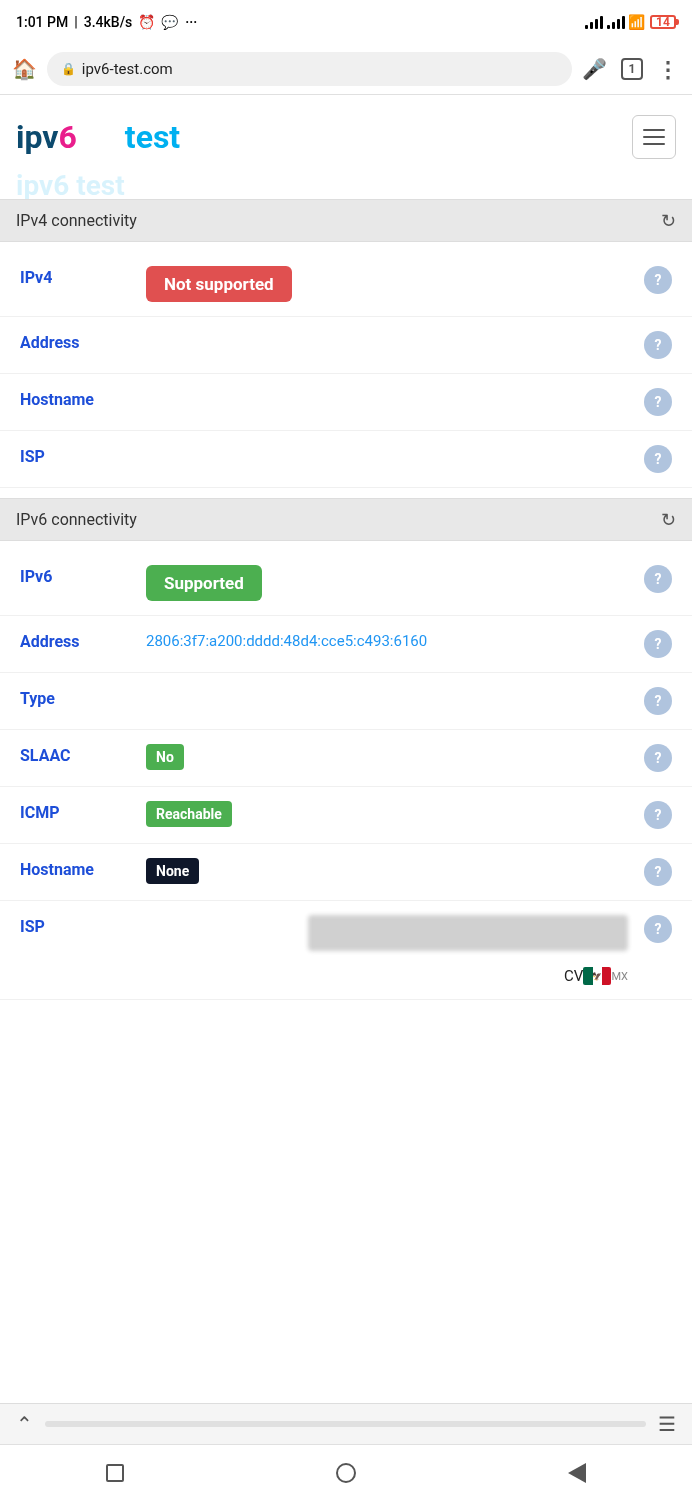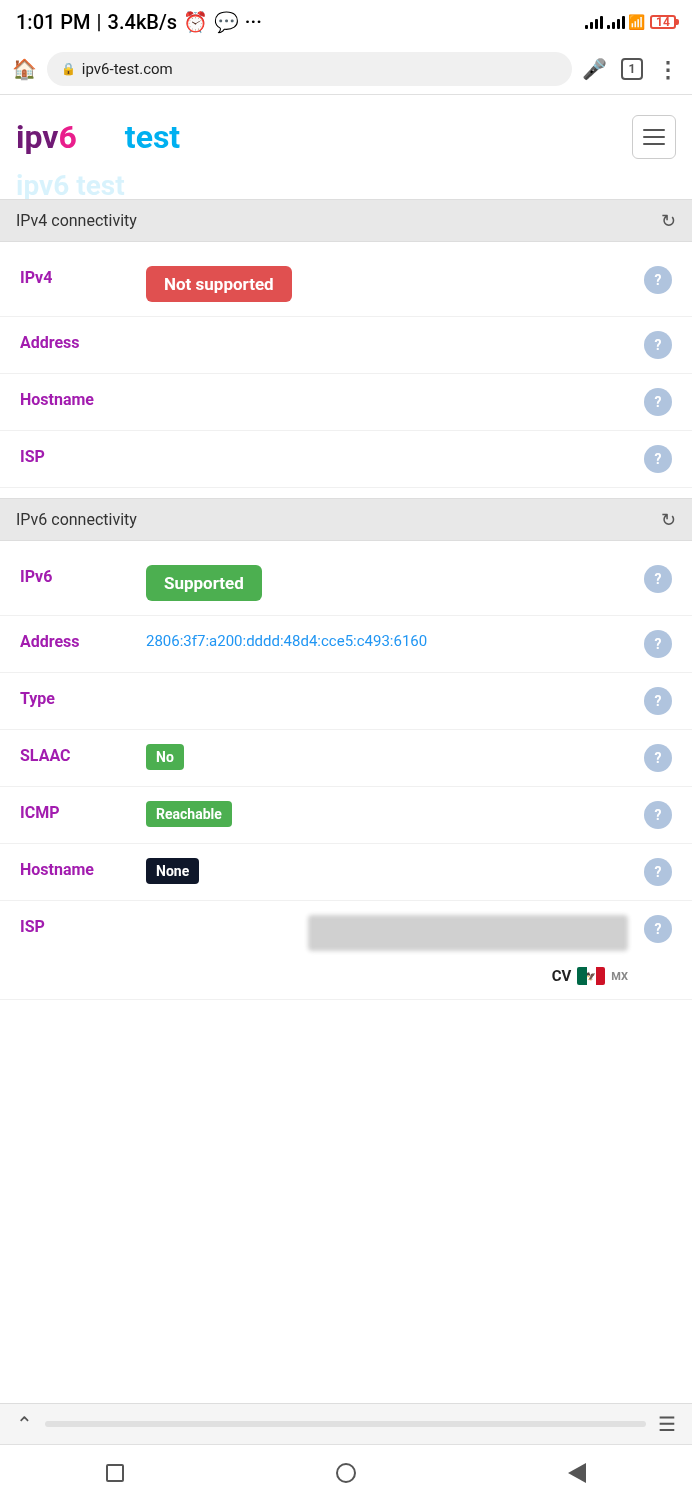--- a/index.html
+++ b/index.html
@@ -15,21 +15,21 @@
     
     .status-bar {
       background: #fff;
       display: flex;
       align-items: center;
       justify-content: space-between;
       padding: 8px 16px;
       height: 44px;
     }
     .status-left {
-      font-size: 20px;
+      font-size: 14px;
       font-weight: 500;
       color: #000;
       display: flex;
       align-items: center;
       gap: 6px;
     }
     .status-right {
       display: flex;
       align-items: center;
       gap: 4px;
@@ -124,21 +124,21 @@
       background: #fff;
       padding: 20px 16px 10px;
       display: flex;
       align-items: center;
       justify-content: space-between;
     }
     .app-title {
       font-size: 32px;
       font-weight: 700;
     }
-    .title-ipv { color: #701a75; text-align: right; }
+    .title-ipv { color: #0c4a6e; text-align: right; }
     .title-6 { color: #e91e8c; }
     .title-test { color: #00b0f0; margin-left: 40px; }
     .menu-btn {
       width: 44px;
       height: 44px;
       border: 1px solid #ccc;
       border-radius: 6px;
       display: flex;
       flex-direction: column;
       align-items: center;
@@ -193,21 +193,21 @@
     .info-row {
       display: flex;
       align-items: flex-start;
       padding: 14px 20px;
       border-bottom: 1px solid #f0f0f0;
       gap: 16px;
     }
     .row-label {
       font-size: 16px;
       font-weight: 700;
-      color: #a21caf;
+      color: #1d4ed8;
       min-width: 110px;
       padding-top: 2px;
     }
     .row-value {
       flex: 1;
       display: flex;
       align-items: flex-end;
       flex-wrap: wrap;
     }
     .row-help {
@@ -269,24 +269,22 @@
       background: #d0d0d0;
       height: 36px;
       border-radius: 4px;
       width: 320px;
       margin-bottom: 8px;
       filter: blur(2px);
     }
     .isp-cv {
       display: flex;
       align-items: center;
-      gap: 6px;
       font-size: 15px;
       color: #222;
-      font-weight: bold;
     }
     .mexico-flag {
       display: inline-flex;
       gap: 0;
       width: 28px;
       height: 18px;
       border-radius: 2px;
       overflow: hidden;
       flex-shrink: 0;
     }

